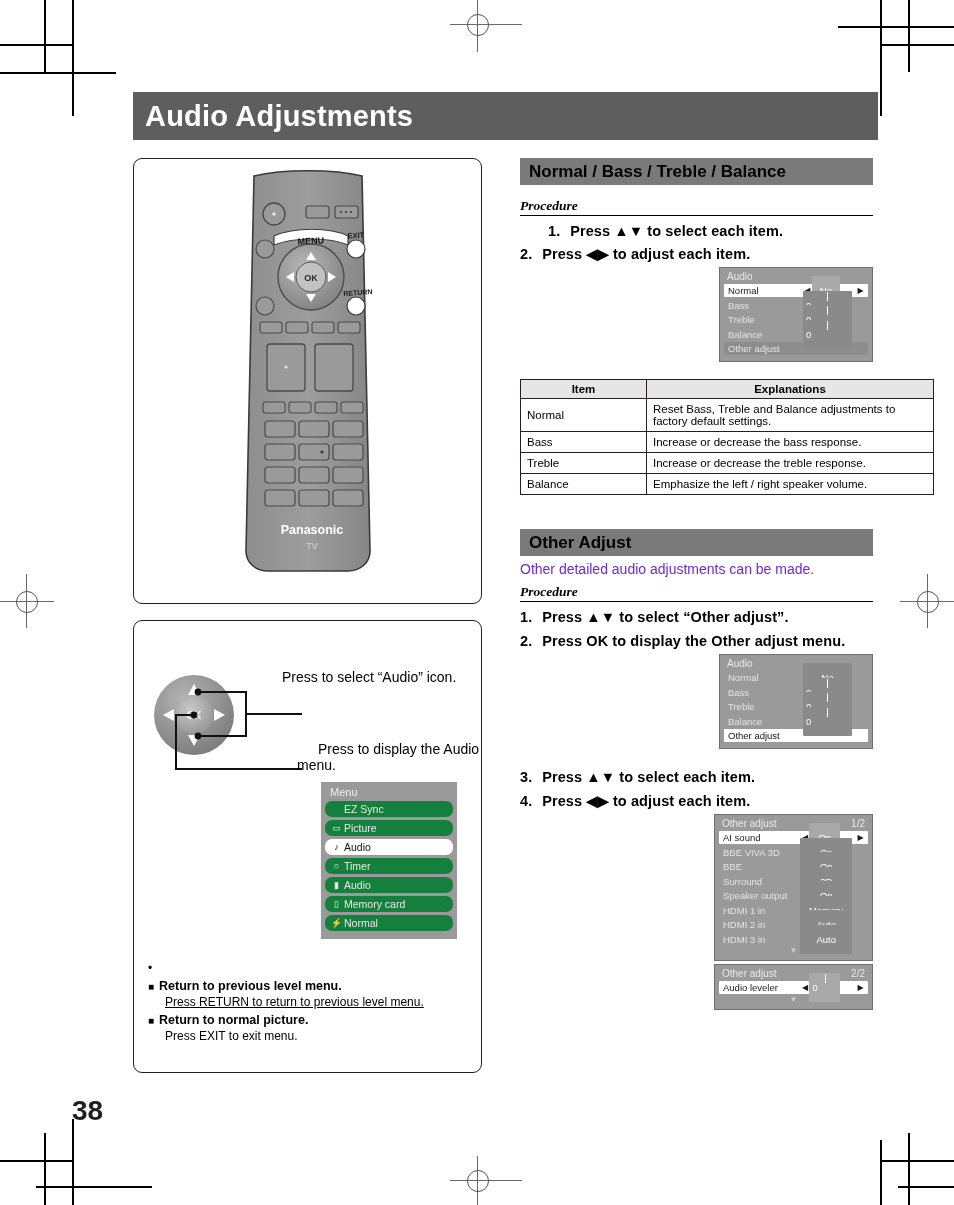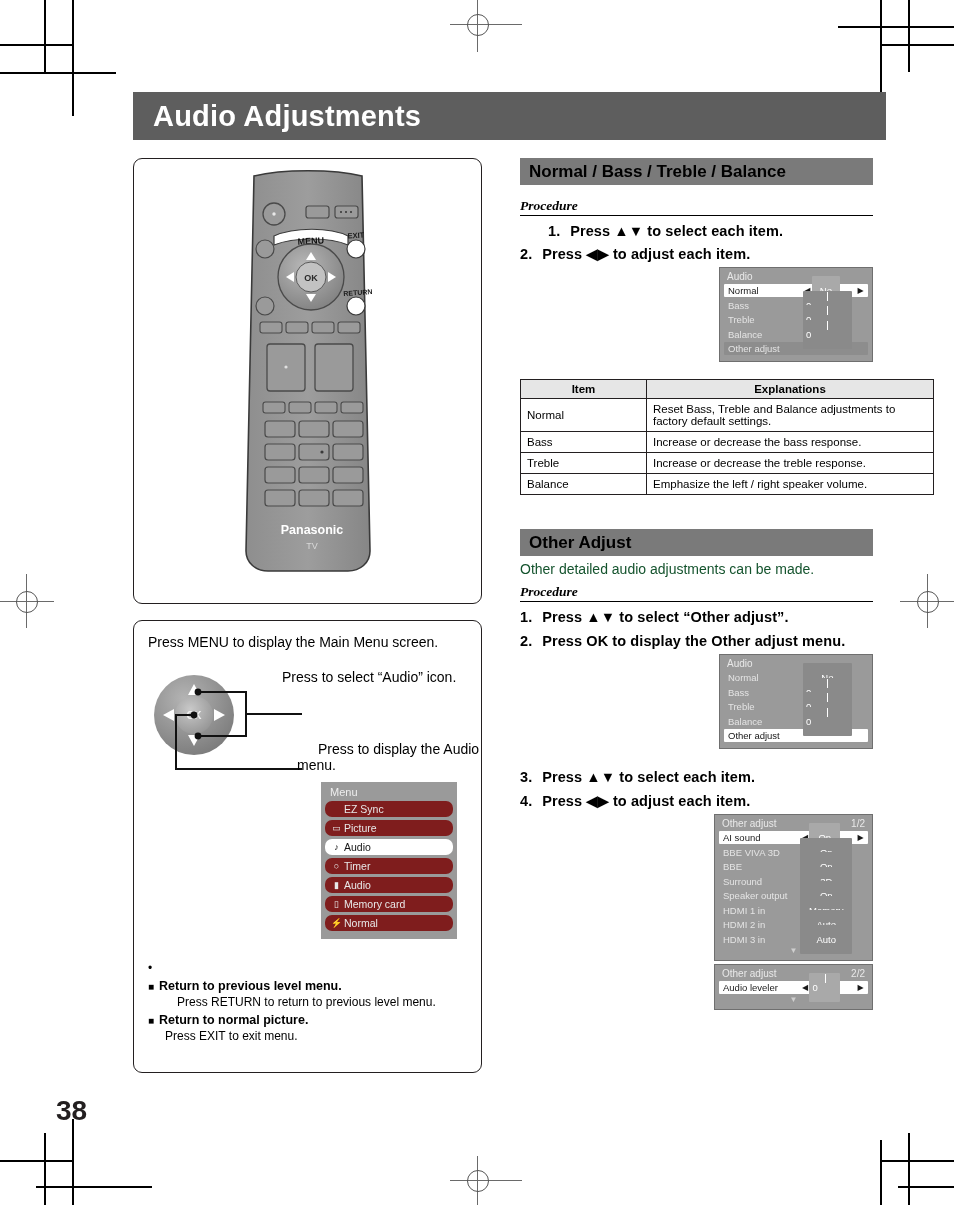--- a/index.html
+++ b/index.html
@@ -13,21 +13,21 @@
   
   .cm{position:absolute;background:#000;}
   .reg-circ{position:absolute;border:1px solid #555;border-radius:50%;}
   .reg-line-h{position:absolute;height:1px;background:#6a6a6a;}
   .reg-line-v{position:absolute;width:1px;background:#6a6a6a;}
 
   
   #page-title-bar{
     left:133px;top:92px;width:745px;height:48px;
     background:#5e5e5e;
-    display:flex;align-items:center;padding-left:8px;
+    display:flex;align-items:center;
   }
   #page-title-bar .t{
     color:#fff;font-size:29px;font-weight:bold;letter-spacing:.2px;
     margin-left:12px;
   }
 
   
   .card{
     border:1px solid #231f20;border-radius:9px;background:#fff;
   }
@@ -50,21 +50,21 @@
     font-size:13.5px;color:#000;
   }
   .proc-rule{height:1px;background:#000;}
 
   .step{
     font-size:14.5px;font-weight:bold;color:#000;
     letter-spacing:.1px;white-space:nowrap;
   }
   .step .num{display:inline-block;width:18px;}
 
-  .body-txt{font-size:14px;color:#14532d;}
+  .body-txt{font-size:14px;color:#6d28d9;}
 
   
   .osd{
     background:#9a9a9a;border:1px solid #6f6f6f;
     font-size:9.5px;color:#fff;
     padding:3px 4px 4px 4px;box-sizing:border-box;
   }
   .osd-title{
     display:flex;justify-content:space-between;align-items:center;
     padding:0 3px 2px 3px;font-size:10px;color:#e9e9e9;
@@ -122,31 +122,31 @@
   .ht-small{font-size:12px;color:#000;}
   .ht-bold{font-size:12.5px;color:#000;font-weight:bold;}
 
   
   #main-menu{
     left:320px;top:781px;width:136px;
     background:#9a9a9a;padding:3px 4px 5px 4px;box-sizing:border-box;
   }
   #main-menu .mm-title{font-size:11px;color:#eee;padding:1px 0 3px 5px;}
   .mm-item{
-    height:16px;border-radius:7px;background:#7f1d1d;
+    height:16px;border-radius:7px;background:#15803d;
     display:flex;align-items:center;margin-bottom:3px;
     font-size:10.5px;color:#e8e8e8;padding-left:6px;
   }
   .mm-item.sel{background:#fff;color:#141414;}
   .mm-ico{
     display:inline-block;width:11px;text-align:center;margin-right:2px;font-size:9px;
   }
 
   
-  #page-number{left:56px;top:1095px;font-size:28px;font-weight:bold;color:#231f20;}
+  #page-number{left:72px;top:1095px;font-size:28px;font-weight:bold;color:#231f20;}
 </style>
 </head>
 <body>
 
 <div>
   <div class="cm" style="left:0;top:44px;width:72px;height:2px;"></div>
   <div class="cm" style="left:44px;top:0;width:2px;height:72px;"></div>
   <div class="cm" style="left:0;top:72px;width:116px;height:2px;"></div>
   <div class="cm" style="left:72px;top:0;width:2px;height:116px;"></div>
 </div>
@@ -266,21 +266,20 @@
       <rect x="199" y="331" width="30" height="16" rx="3"></rect>
     </g>
     <circle cx="188" cy="293" r="1.6" fill="#3a3a3a"></circle>
 
     <text x="178" y="375" font-family="Liberation Sans, sans-serif" font-size="12.5" font-weight="bold" fill="#ffffff" text-anchor="middle">Panasonic</text>
     <text x="178" y="390" font-family="Liberation Sans, sans-serif" font-size="9" fill="#d8d8d8" text-anchor="middle">TV</text>
   </svg>
 </div>
 
 <div class="abs card" id="howto-card">
-  <div class="abs ht-line" style="left:14px;top:13px;">Press MENU to display the Main Menu screen.</div>
 
   <svg class="abs" style="left:16px;top:38px;" width="300" height="122" viewBox="0 0 300 122">
     <defs>
       <radialGradient id="gPad2" cx="0.38" cy="0.3" r="0.8">
         <stop offset="0" stop-color="#b4b4b4"></stop>
         <stop offset="1" stop-color="#777777"></stop>
       </radialGradient>
       <radialGradient id="gOK2" cx="0.4" cy="0.35" r="0.8">
         <stop offset="0" stop-color="#c9c9c9"></stop>
         <stop offset="1" stop-color="#8e8e8e"></stop>
@@ -340,21 +339,21 @@
   </div>
 
   <div class="abs" style="left:14px;top:340px;width:325px;">
     <div class="ht-small" style="display:flex;">
       <span style="margin-right:5px;">•</span>
     </div>
     <div style="margin-top:4px;display:flex;">
       <span style="margin-right:5px;font-size:10px;line-height:16px;">■</span>
       <span class="ht-bold">Return to previous level menu.</span>
     </div>
-    <div class="ht-small" style="margin-left:29px;">Press RETURN to return to previous level menu.</div>
+    <div class="ht-small" style="margin-left:17px;text-decoration:underline;">Press RETURN to return to previous level menu.</div>
     <div style="margin-top:4px;display:flex;">
       <span style="margin-right:5px;font-size:10px;line-height:16px;">■</span>
       <span class="ht-bold">Return to normal picture.</span>
     </div>
     <div class="ht-small" style="margin-left:17px;">Press EXIT to exit menu.</div>
   </div>
 </div>
 
 <div class="abs sec-bar" id="sec1">
   <span class="t">Normal / Bass / Treble / Balance</span>

